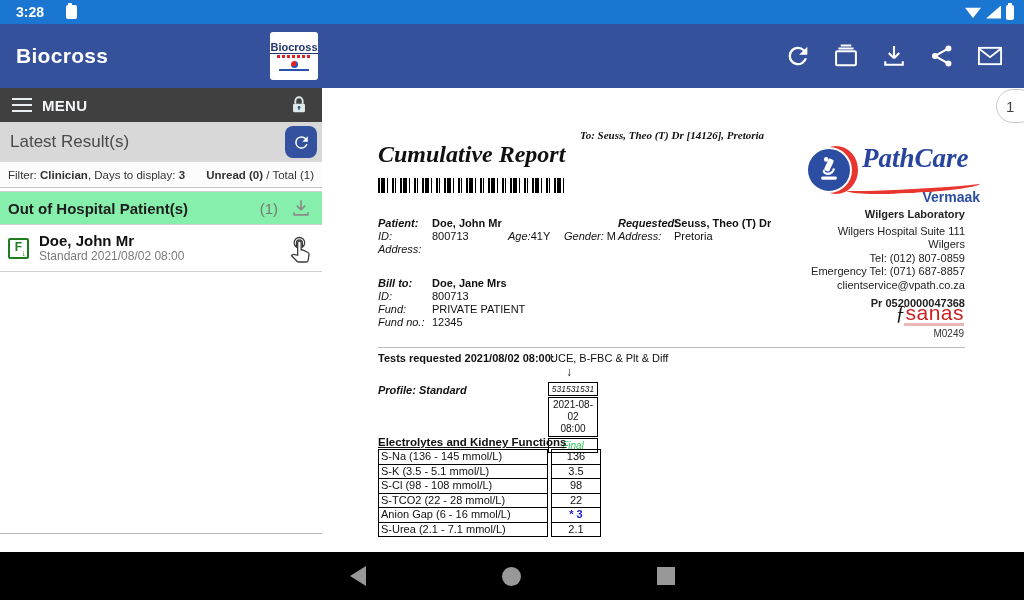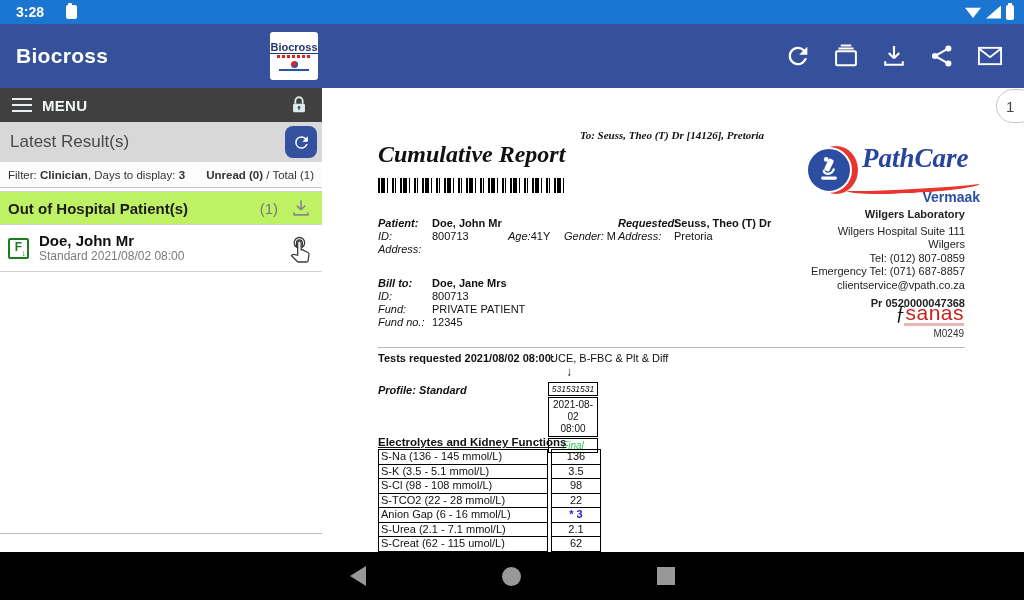--- a/index.html
+++ b/index.html
@@ -50,21 +50,21 @@
   .menu-label { color:#f2f6f7; font-size:15px; font-weight:bold; letter-spacing:.3px; }
   .lock-wrap { margin-left:auto; width:22px; height:24px; }
   .latest-bar { height:40px; background:#d8d8d8; display:flex; align-items:center; padding:0 10px; position:relative; }
   .latest-title { color:#4a4a4a; font-size:17px; }
   .refresh-btn { position:absolute; right:5px; top:4px; width:32px; height:32px; background:#33519e;
     border-radius:8px; display:flex; align-items:center; justify-content:center; cursor:pointer; }
   .filter-row { height:26px; background:#fcfcfc; border-bottom:1px solid #c4c4c4; display:flex; align-items:center;
     padding:0 8px; font-size:11.5px; color:#333; }
   .filter-right { margin-left:auto; }
   .b { font-weight:bold;margin-top:17px; }
-  .sec-header { margin-top:3px; height:34px; background:#bef264; border-top:1px solid #d0d0d0; border-bottom:1px solid #d0d0d0;
+  .sec-header { margin-top:3px; height:34px; background:#86efac; border-top:1px solid #d0d0d0; border-bottom:1px solid #d0d0d0;
     display:flex; align-items:center; padding:0 8px; }
   .sec-title { font-size:15px; font-weight:bold; color:#1d1d1d; }
   .sec-count { margin-left:auto; font-size:15px; color:#777; }
   .sec-dl { width:22px; height:22px; margin-left:12px; margin-right:2px; }
   .patient-row { height:47px; background:#fff; border-bottom:1px solid #cfcfcf; display:flex; align-items:center;
     padding:0 8px; cursor:pointer; }
   .ficon { width:21px; height:21px; border:2px solid #1e7d1e; border-radius:2px; color:#1e7d1e; font-weight:bold;
     font-size:12px; display:flex; align-items:flex-start; justify-content:center; line-height:15px; position:relative; }
   .ficon .fa { position:absolute; right:1px; bottom:-1px; font-size:9px; line-height:9px; }
   .pt-text { margin-left:10px; }
@@ -335,24 +335,20 @@
           <div class="tval">22</div>
         </div>
       <div class="trow">
           <div class="tname">Anion Gap (6 - 16 mmol/L)</div>
           <div class="tval abnormal">* 3</div>
         </div>
       <div class="trow">
           <div class="tname">S-Urea (2.1 - 7.1 mmol/L)</div>
           <div class="tval">2.1</div>
         </div>
-      <div class="trow">
-          <div class="tname">S-Creat (62 - 115 umol/L)</div>
-          <div class="tval">62</div>
-        </div>
     </div>
   </div>
 
   <div class="navbar">
     <span class="nav-back"></span>
     <span class="nav-home"></span>
     <span class="nav-recents"></span>
   </div>
 
 </div>

